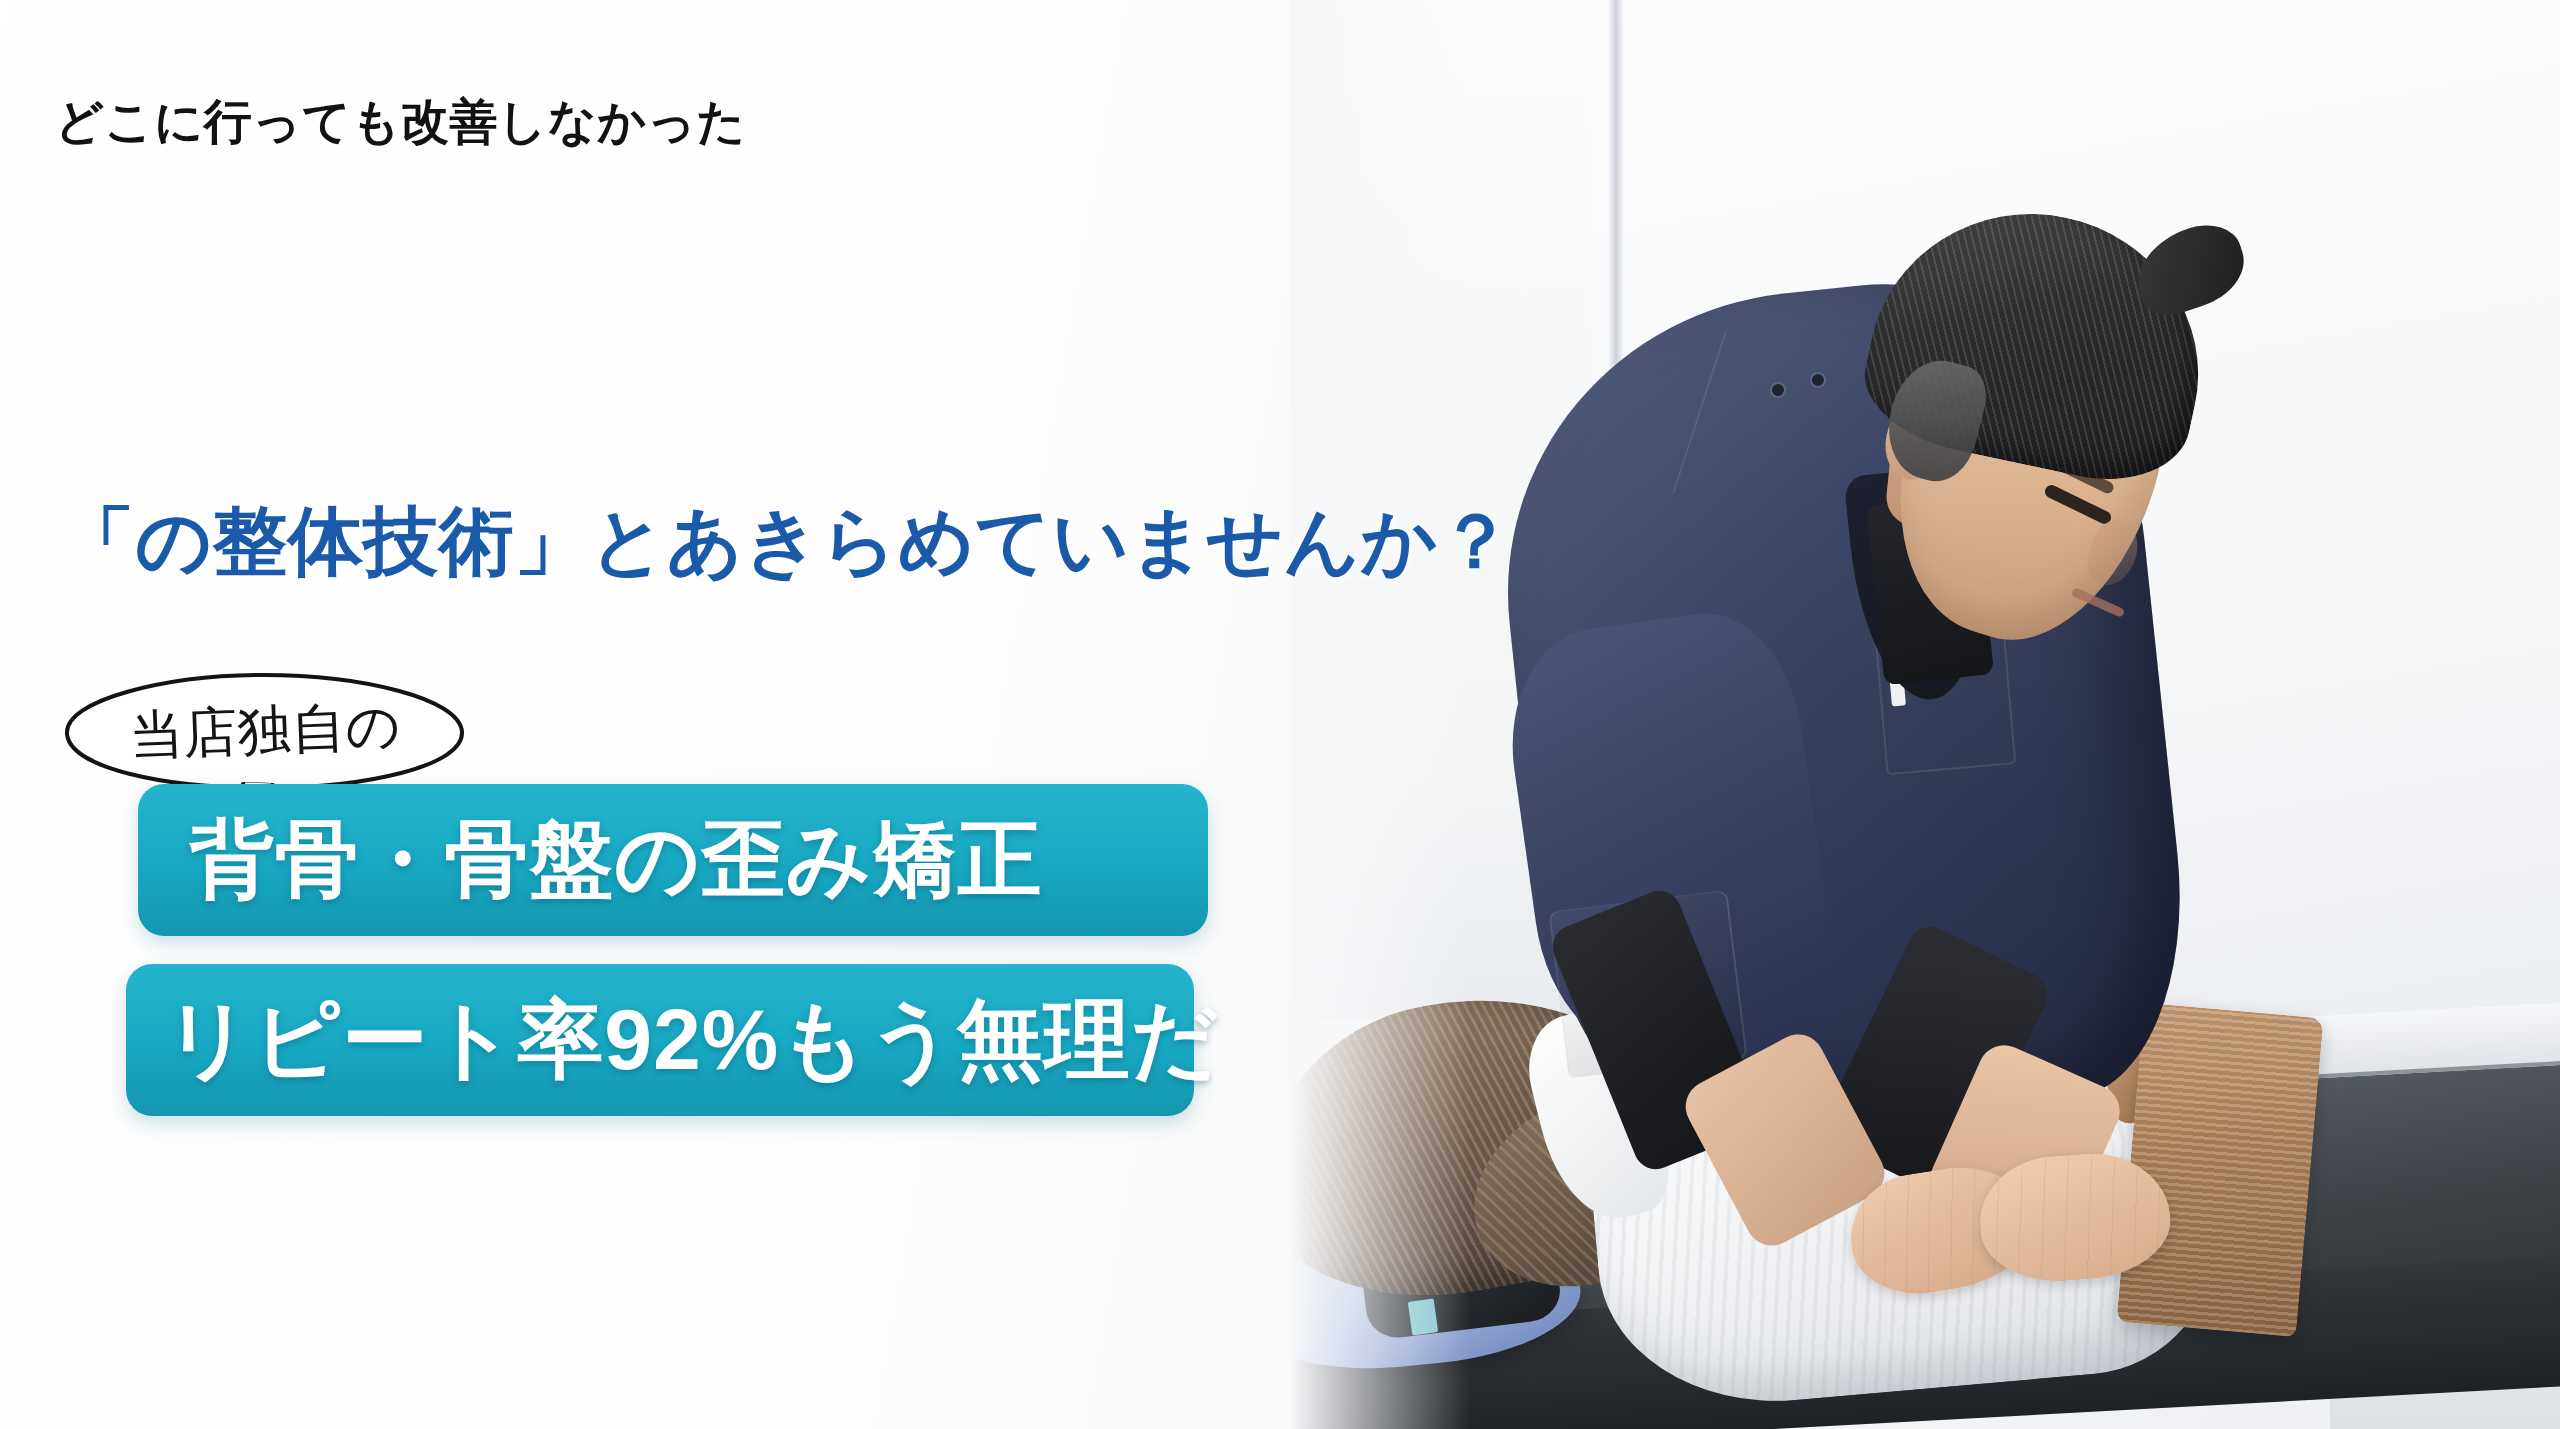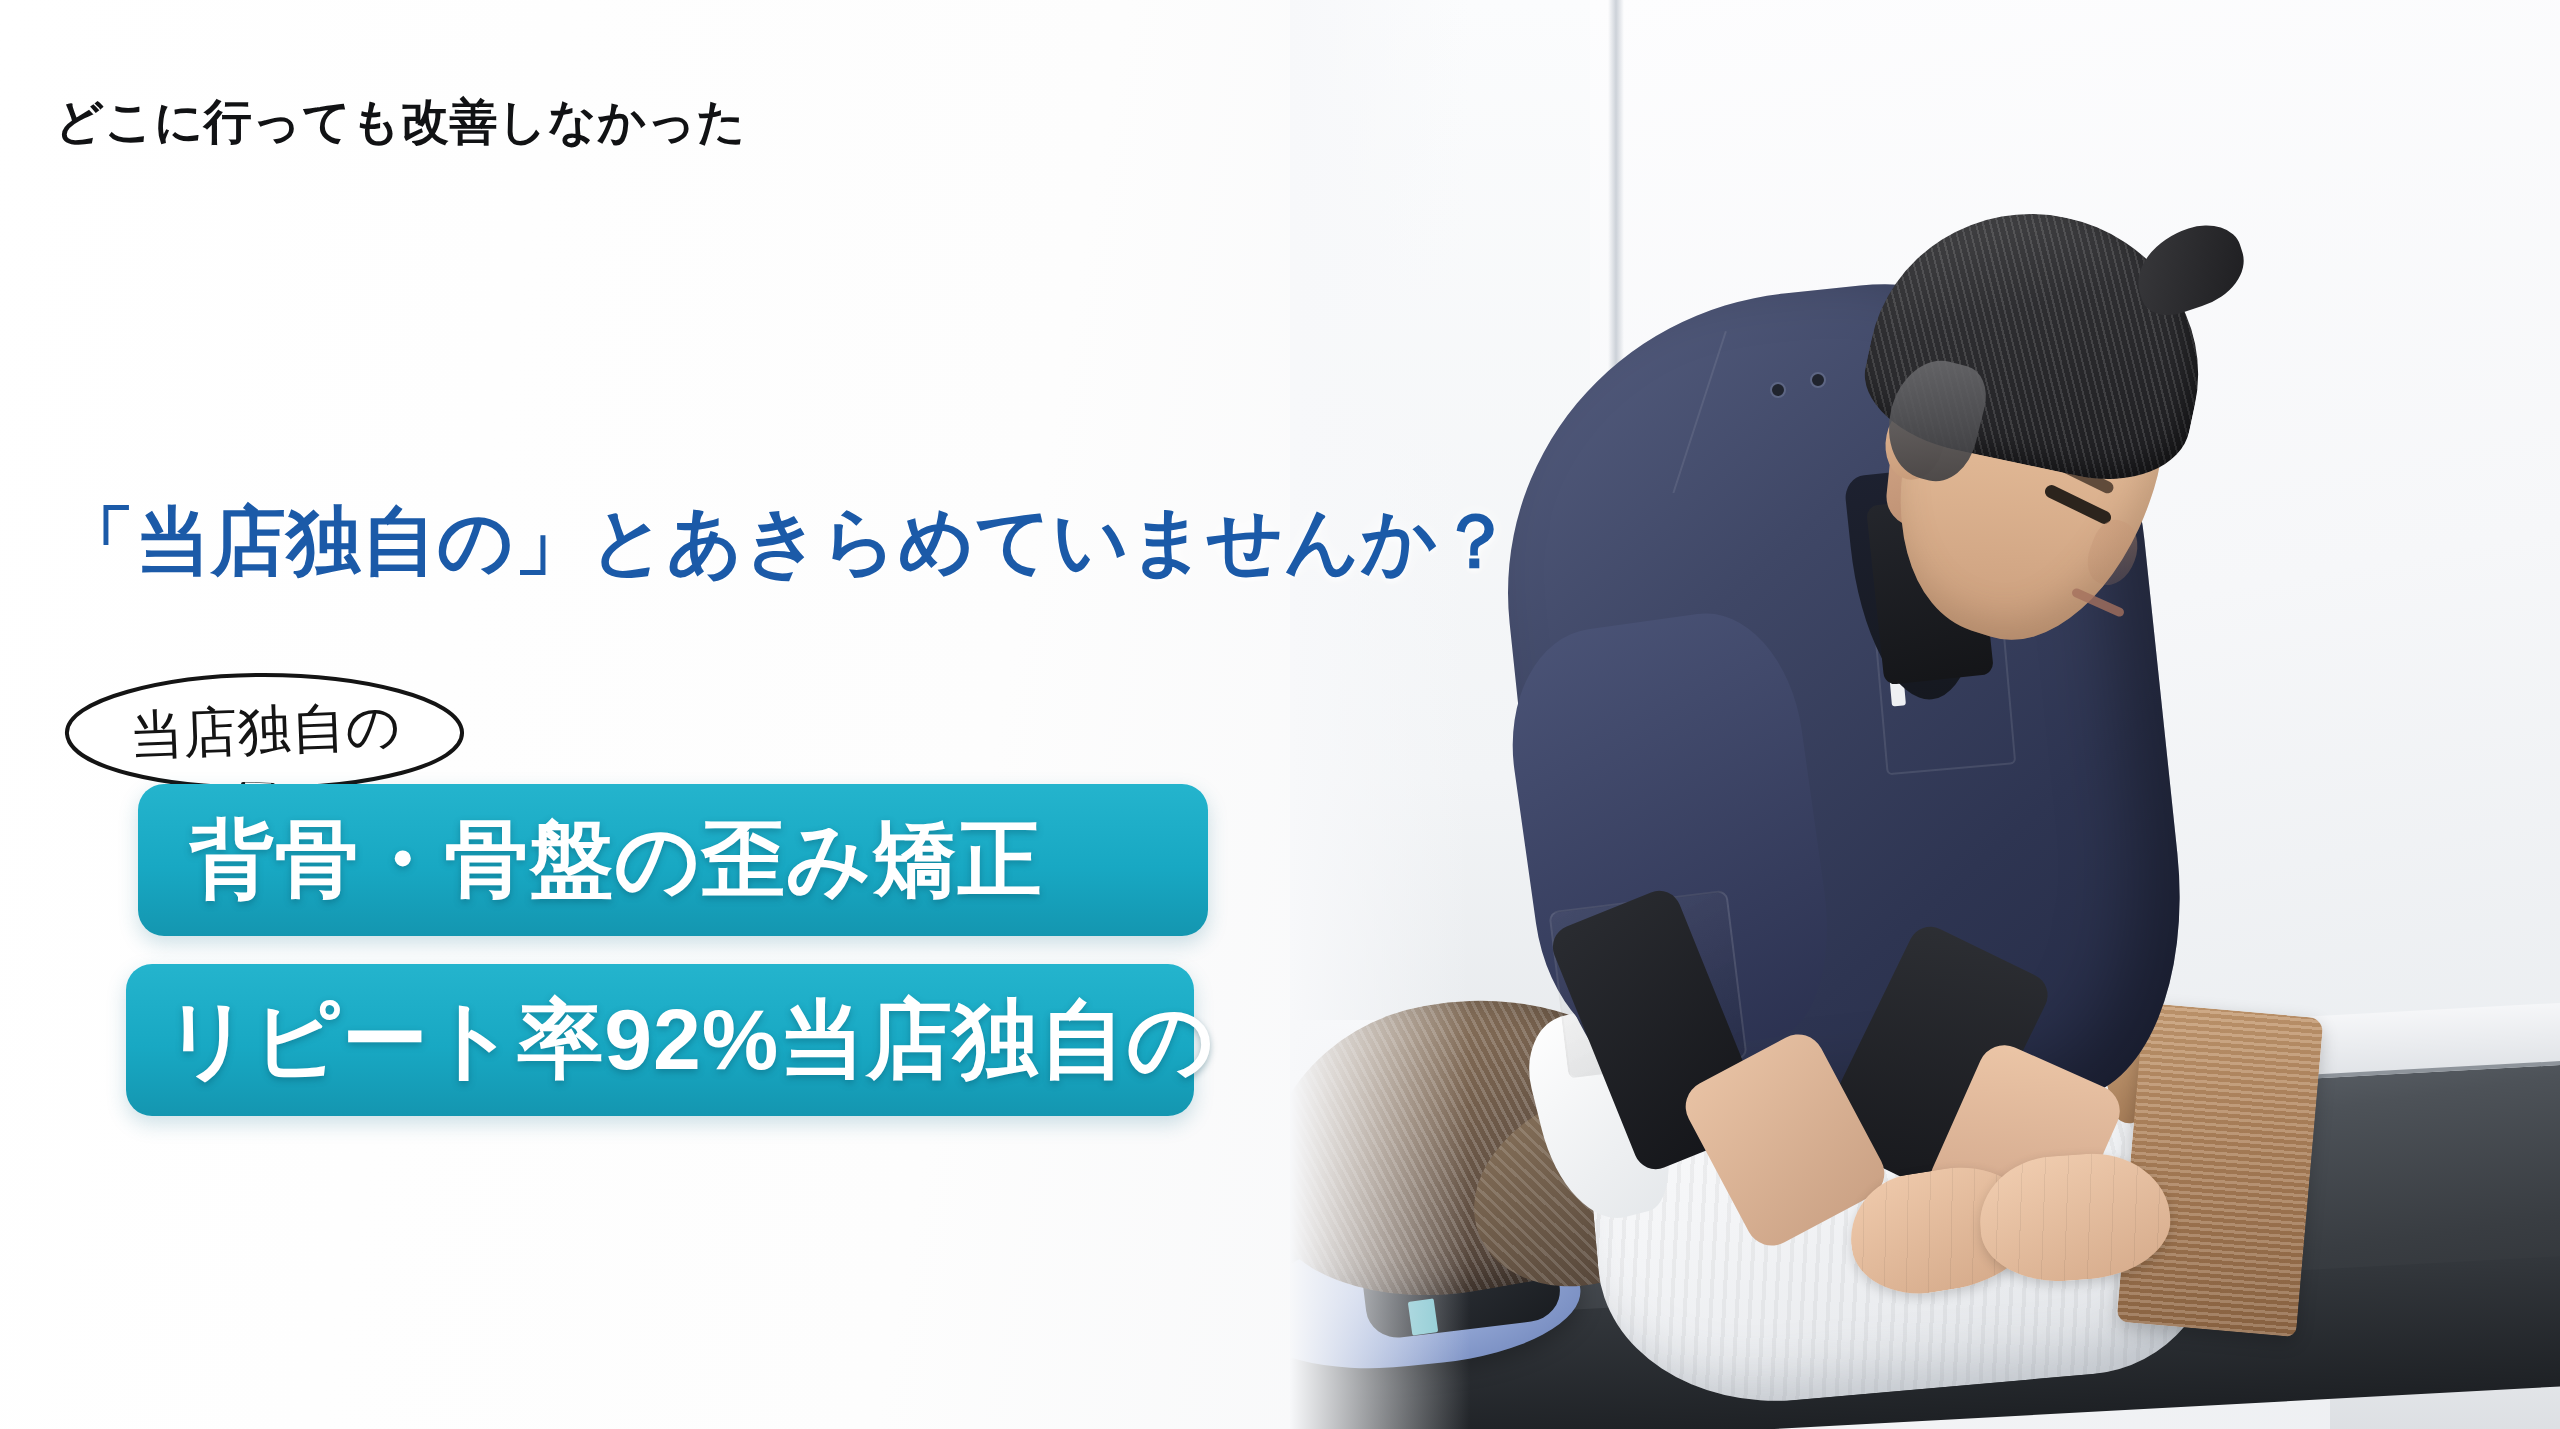--- a/index.html
+++ b/index.html
@@ -407,37 +407,37 @@
     <div class="t-hair-temple"></div>
 
     <div class="photo-fade"></div>
   </div>
 
   <div id="copy">
 
     <div class="eyebrow">どこに行っても改善しなかった</div>
 
 
-    <div class="subhead">「当店独自の」とあきらめていませんか？</div>
+    <div class="subhead">「の整体技術」とあきらめていませんか？</div>
 
     <div class="bubble">
       <svg width="410" height="132" viewBox="0 0 410 132">
         <path d="M204 3
                  C300 3 400 26 402 60
                  C404 94 306 116 204 116
                  C104 116 10 96 7 62
                  C4 28 106 3 204 3 Z" fill="#ffffff" stroke="#141414" stroke-width="4" stroke-linejoin="round"></path>
         <path d="M183 112 L196 131 L213 113 Z" fill="#ffffff" stroke="#141414" stroke-width="4" stroke-linejoin="round"></path>
         <path d="M185 113 L211 114" stroke="#ffffff" stroke-width="5"></path>
       </svg>
       <div class="bubble-text">当店独自の</div>
     </div>
 
     <div class="badge badge-1">
       <span class="badge-text">背骨・骨盤の歪み矯正</span>
     </div>
 
     <div class="badge badge-2">
-      <span class="badge-text">リピート率92%当店独自の</span>
+      <span class="badge-text">リピート率92%もう無理だ</span>
     </div>
 
   </div>
 </div>
 
 </body></html>

